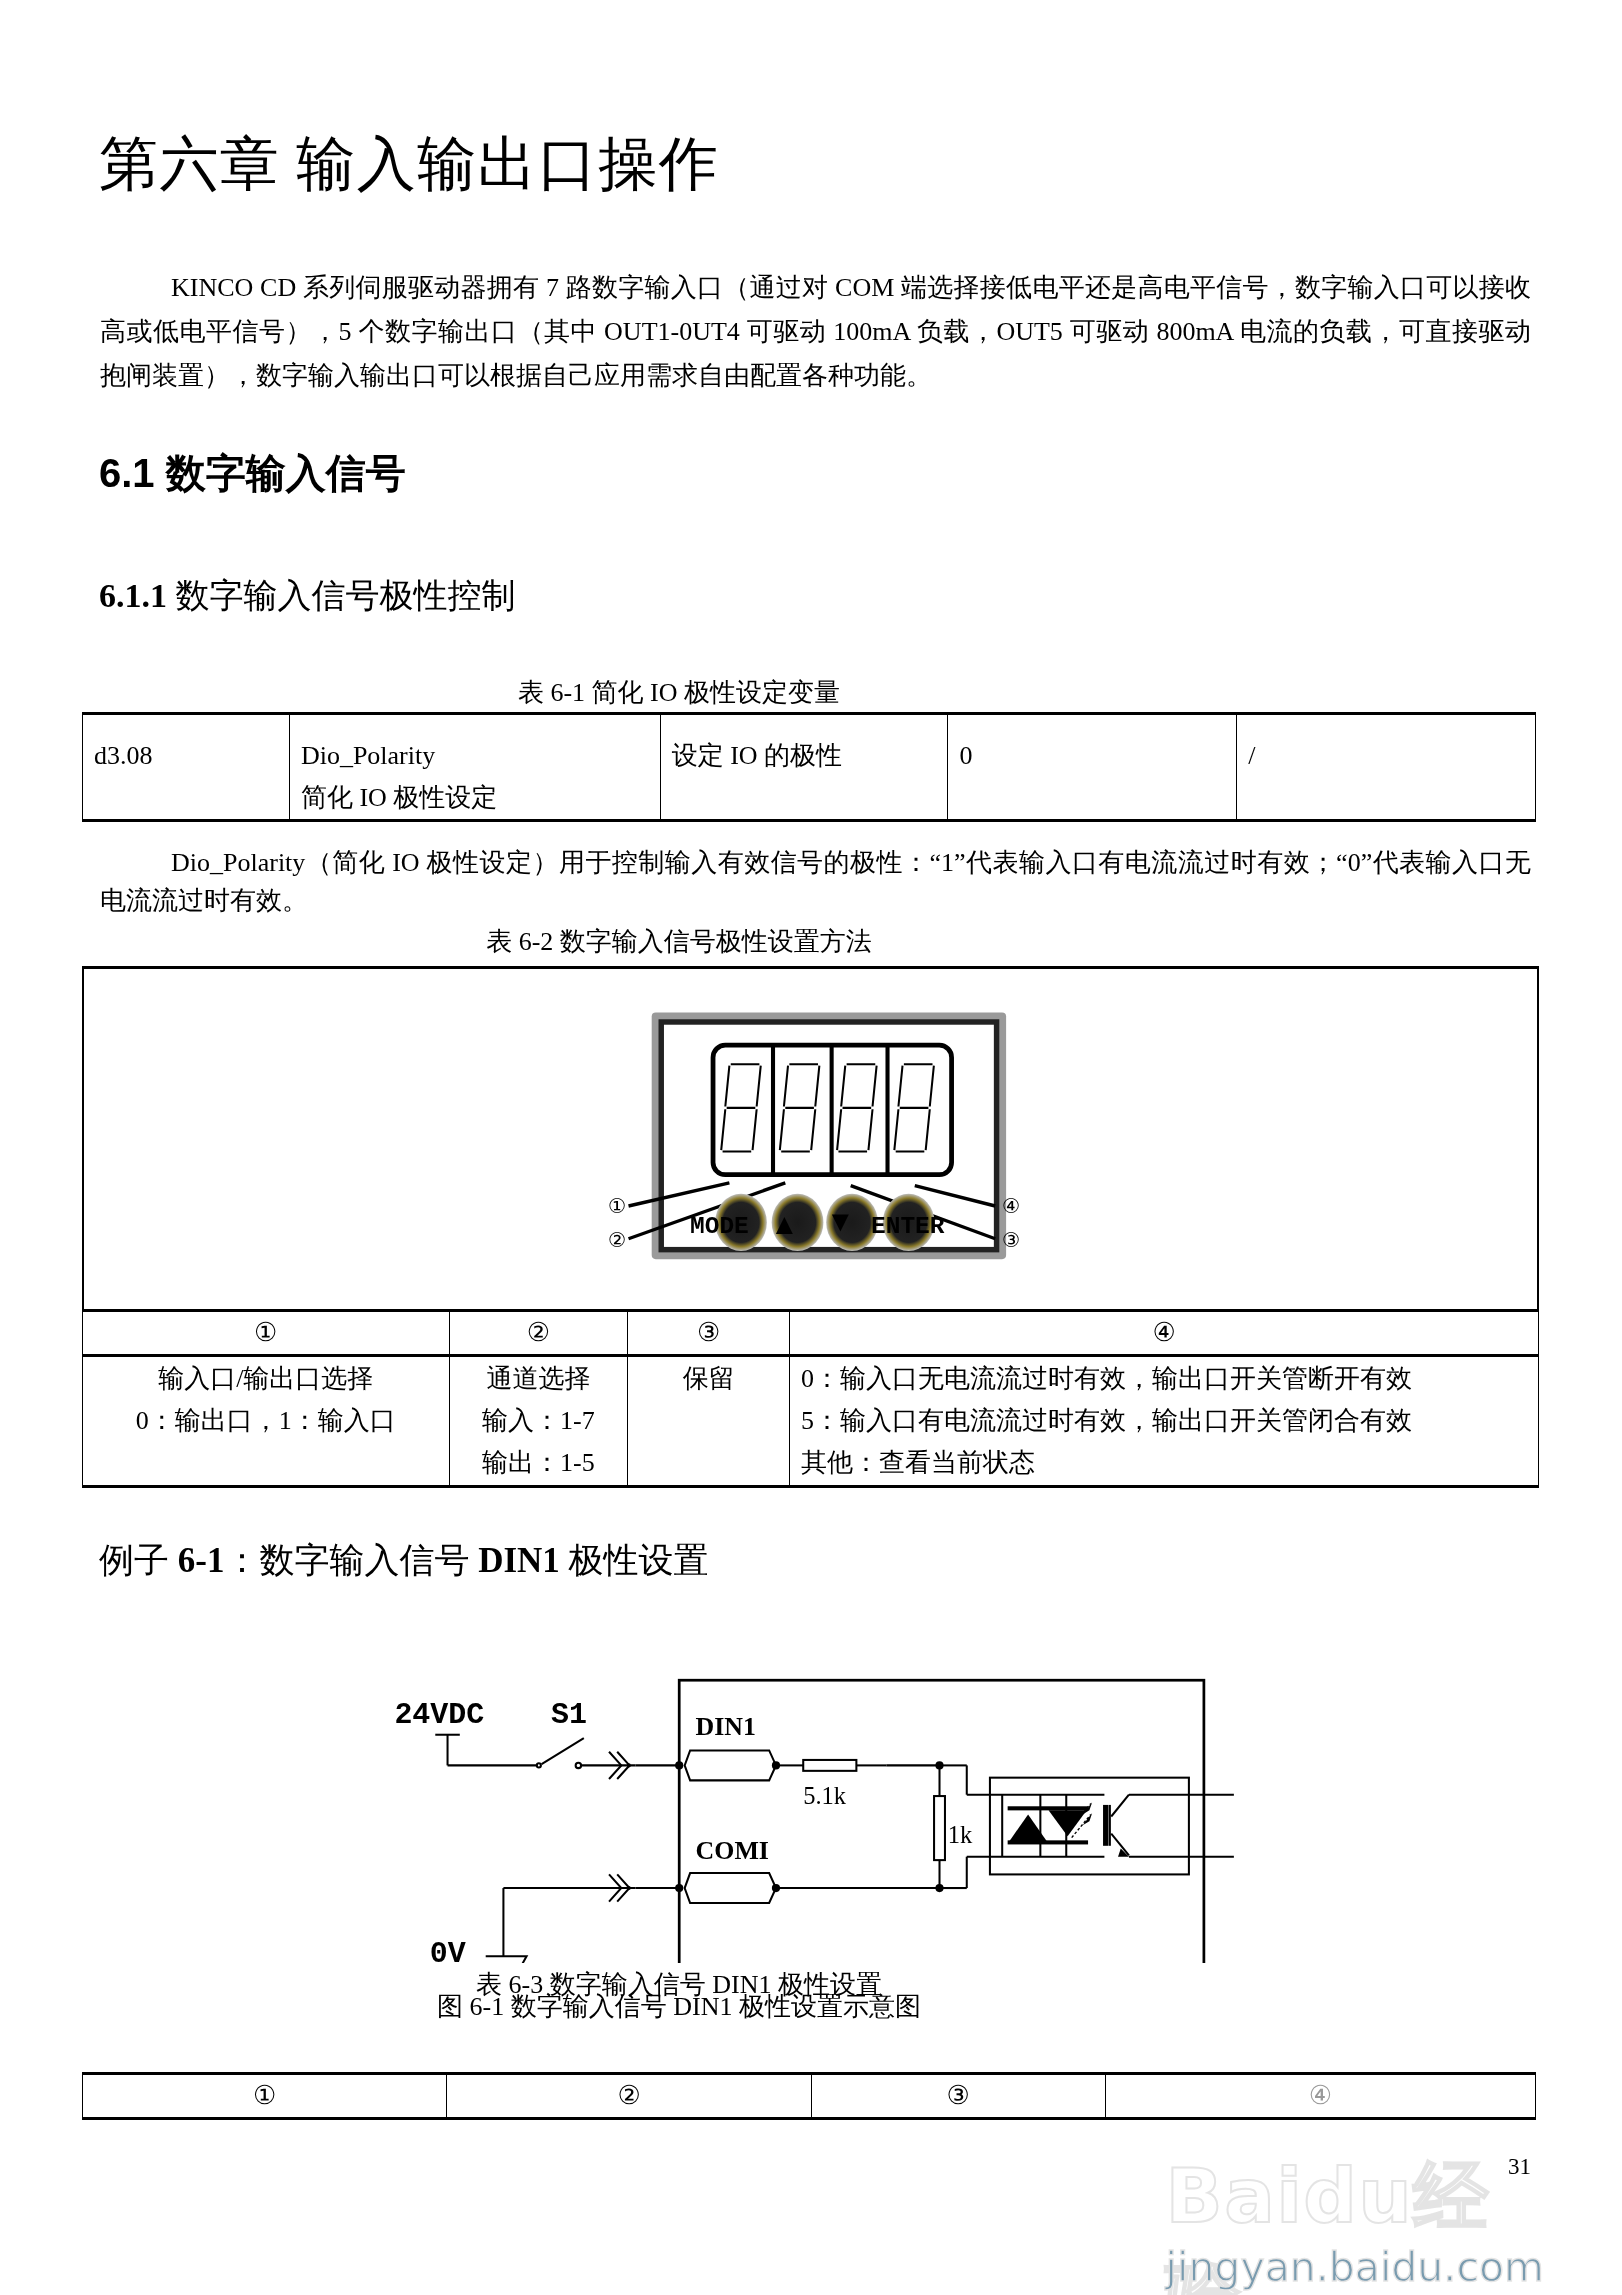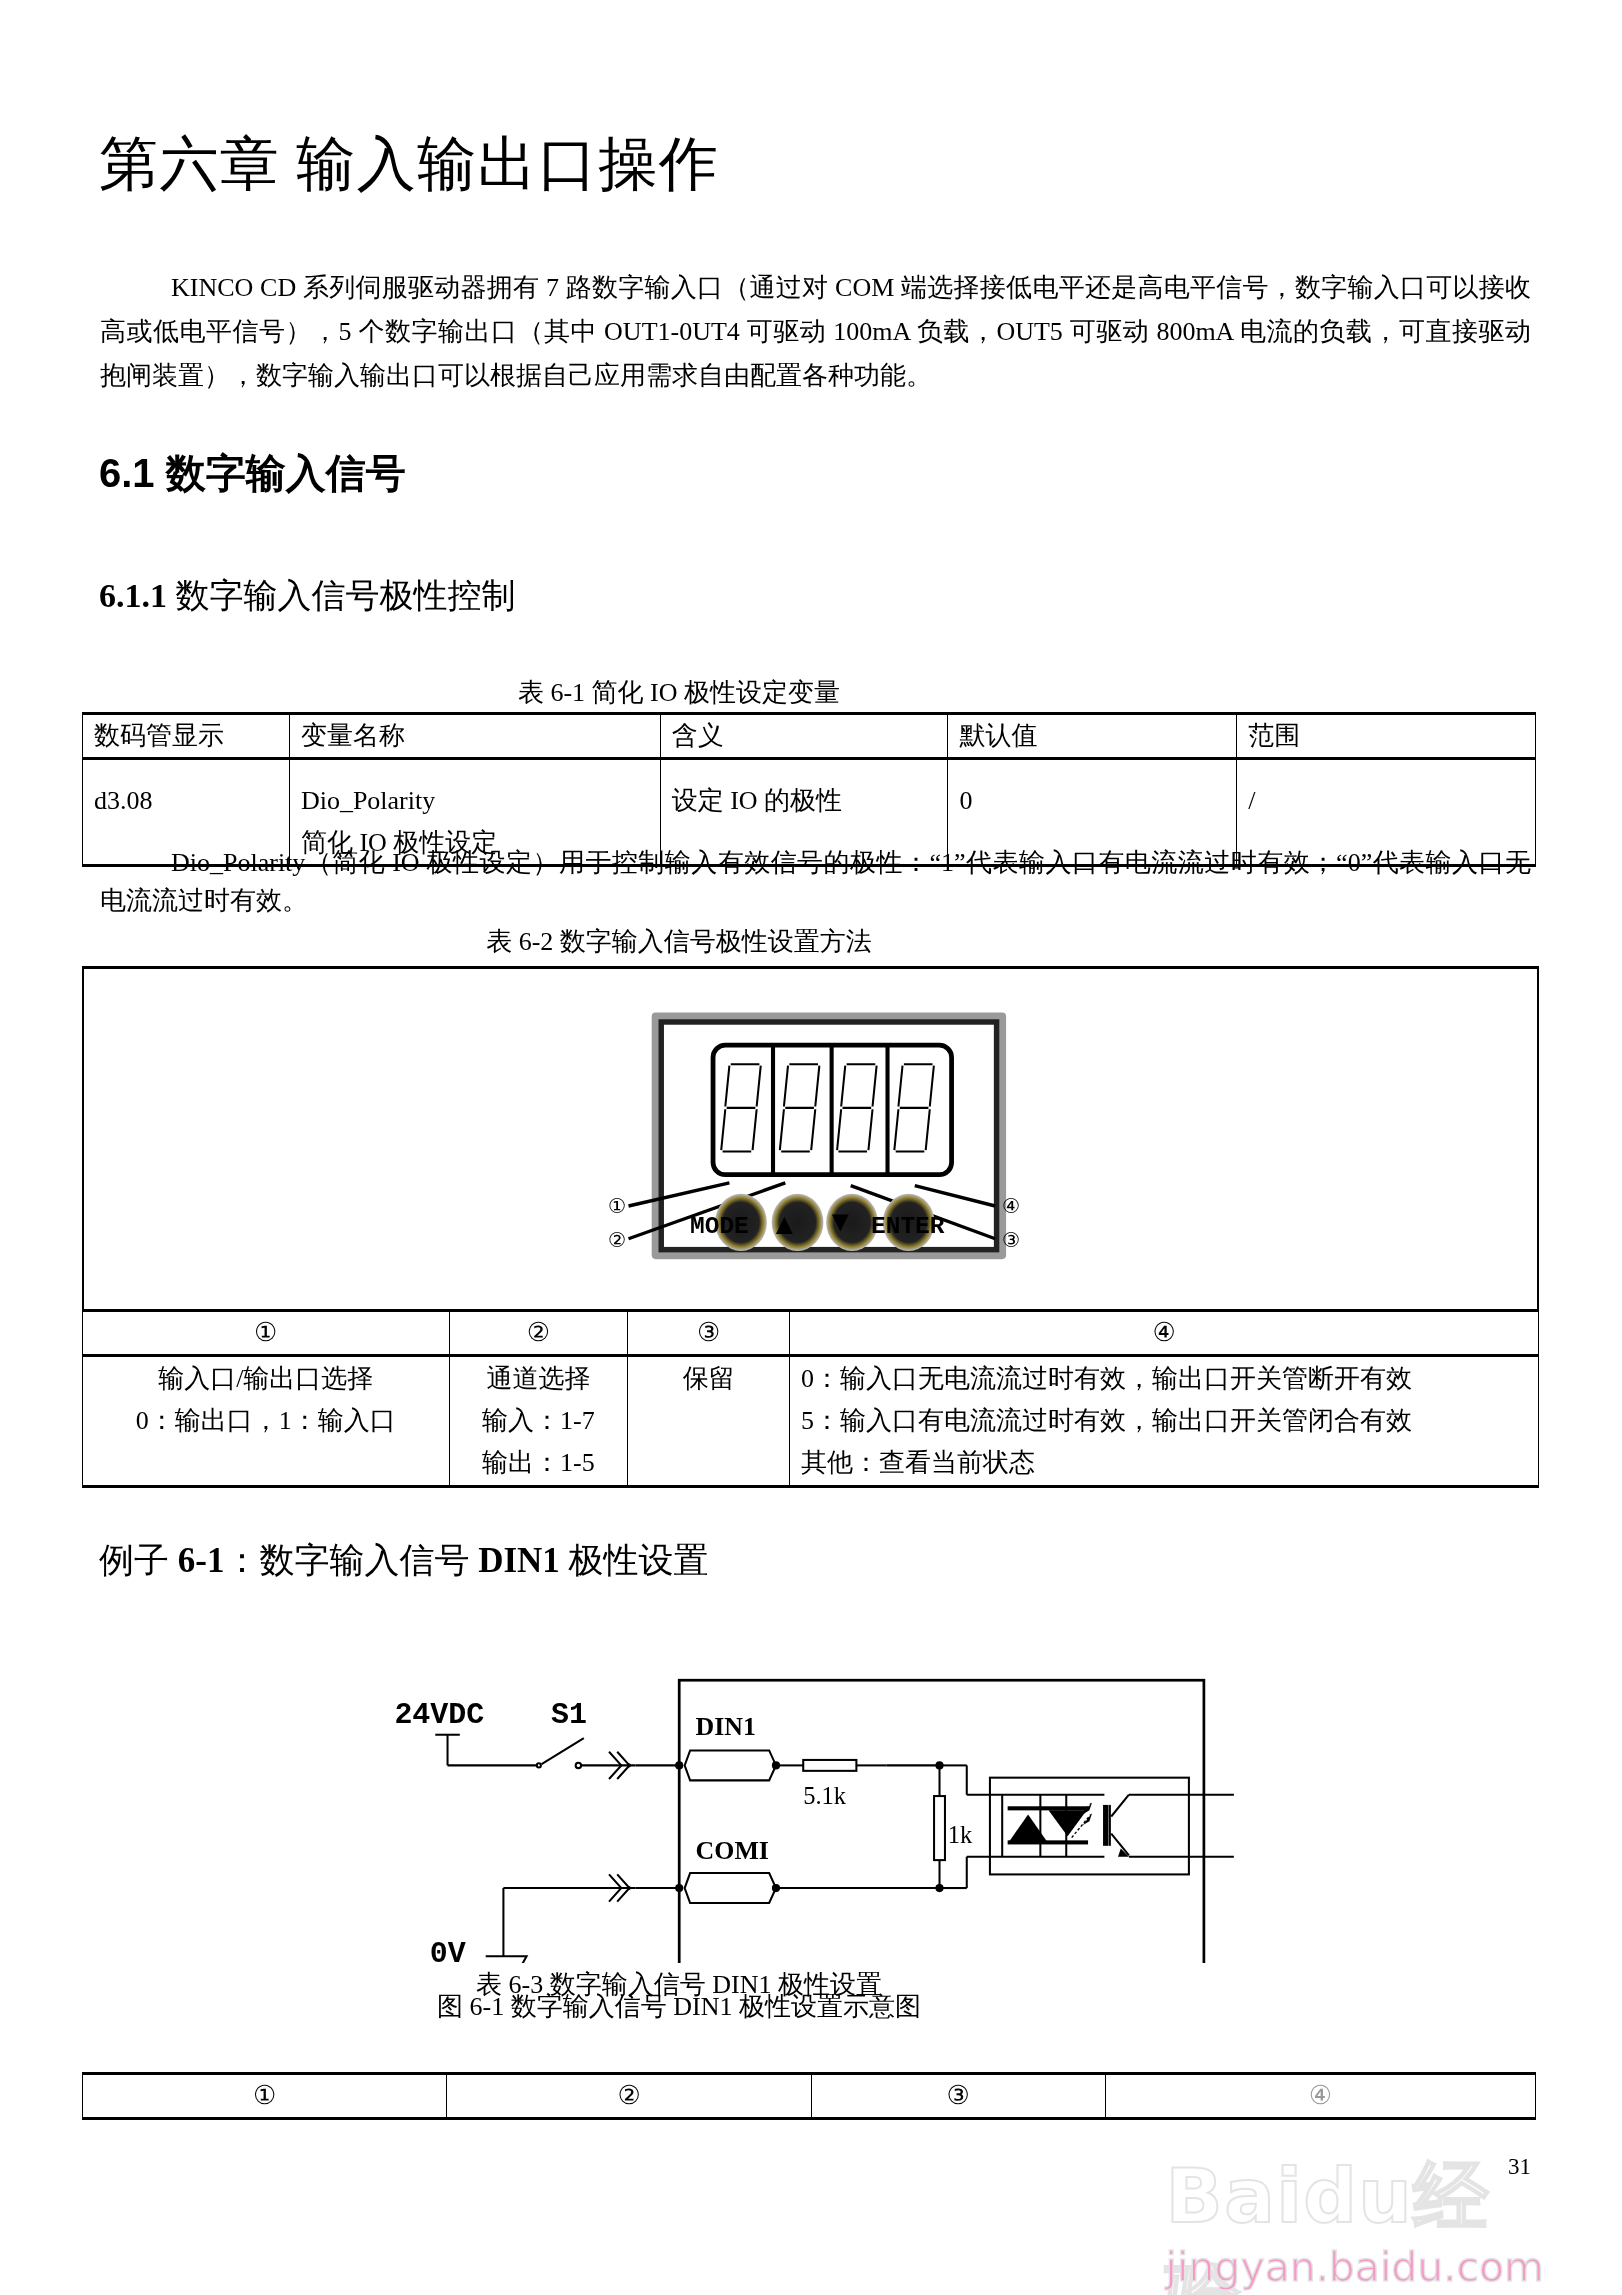--- a/index.html
+++ b/index.html
@@ -45,27 +45,20 @@
 <div class="abs caption" style="top:675px;">表 6-1 简化 IO 极性设定变量</div>
 <table class="t1">
   <colgroup>
       <col style="width:207px">
       <col style="width:371px">
       <col style="width:288px">
       <col style="width:289px">
       <col style="width:299px">
     </colgroup>
   <tbody>
-      <tr class="head">
-    <td>数码管显示</td>
-    <td>变量名称</td>
-    <td>含义</td>
-    <td>默认值</td>
-    <td>范围</td>
-  </tr>
   <tr class="body">
     <td>d3.08</td>
     <td>
           <div>Dio_Polarity</div>
           <div>简化 IO 极性设定</div>
         </td>
     <td>设定 IO 的极性</td>
     <td>0</td>
     <td>/</td>
   </tr>
@@ -267,17 +260,17 @@
     <td>③</td>
     <td style="color:#999;">④</td>
   </tr>
 </tbody>
   </table>
 
 <div class="abs watermark">
   <div style="position:absolute; left:13.6px; top:27px; font-family:'DejaVu Sans',sans-serif; font-weight:bold; font-size:75px; color:#fff; -webkit-text-stroke:2px #cfcfcf; letter-spacing:1.4px;">
     <span>Bai</span><span>du</span><span>经验</span>
   </div>
-  <div style="position:absolute; left:13.6px; top:123px; font-family:'DejaVu Sans',sans-serif; font-size:41px; color:#ec4899; -webkit-text-stroke:1.4px #cfcfcf;">jingyan.baidu.com</div>
+  <div style="position:absolute; left:13.6px; top:123px; font-family:'DejaVu Sans',sans-serif; font-size:41px; color:#0c4a6e; -webkit-text-stroke:1.4px #cfcfcf;">jingyan.baidu.com</div>
 </div>
 
 <div class="abs pagenum">31</div>
 
 
 </body></html>

